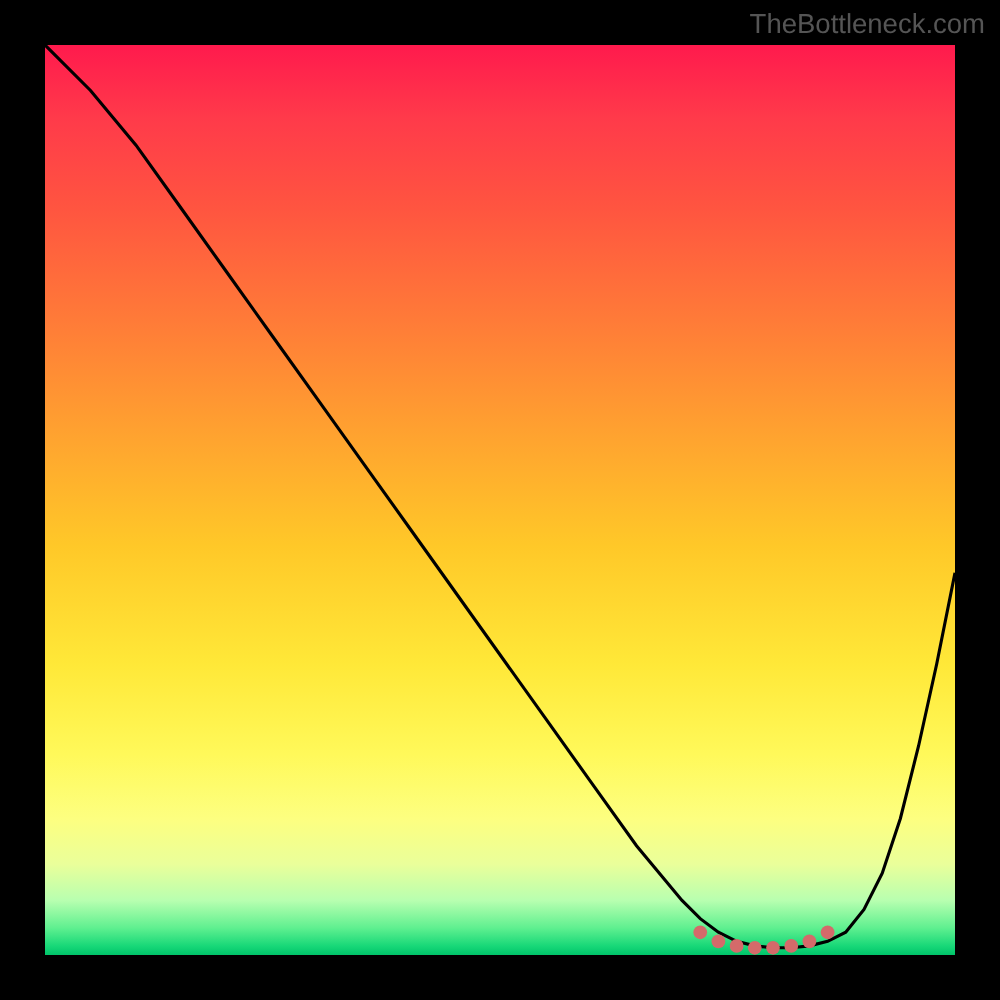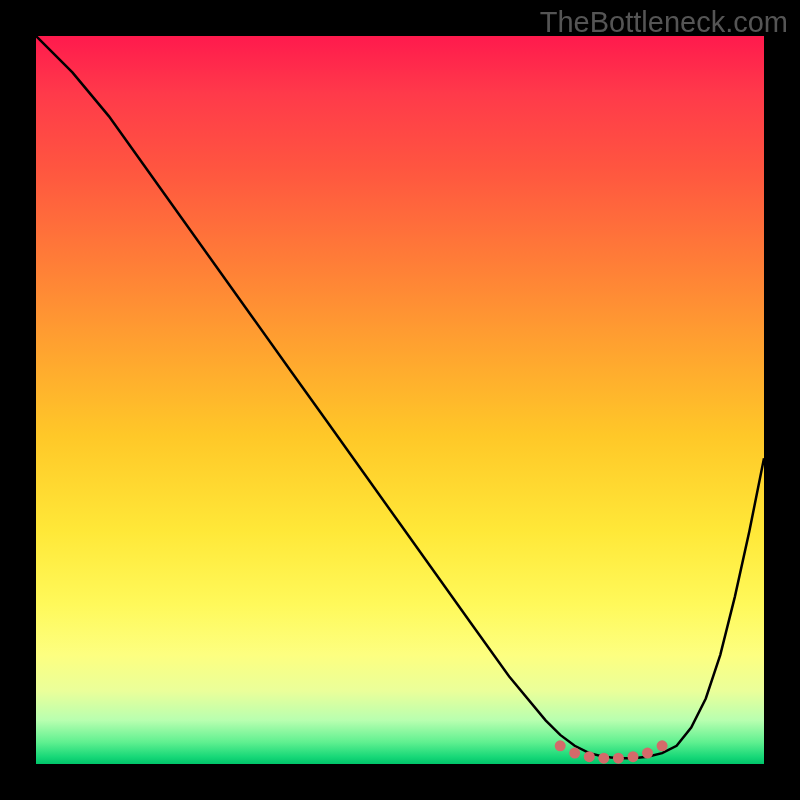--- a/index.html
+++ b/index.html
@@ -9,21 +9,21 @@
     width: 800px;
     height: 800px;
     position: relative;
     font-family: Arial, sans-serif;
   }
   .watermark {
     position: absolute;
     top: 6px;
     right: 12px;
     color: #555;
-    font-size: 29px;
+    font-size: 22px;
     font-weight: 500;
     z-index: 10;
   }
   .plot-area {
     position: absolute;
     left: 36px;
     top: 36px;
     width: 728px;
     height: 728px;
   }

